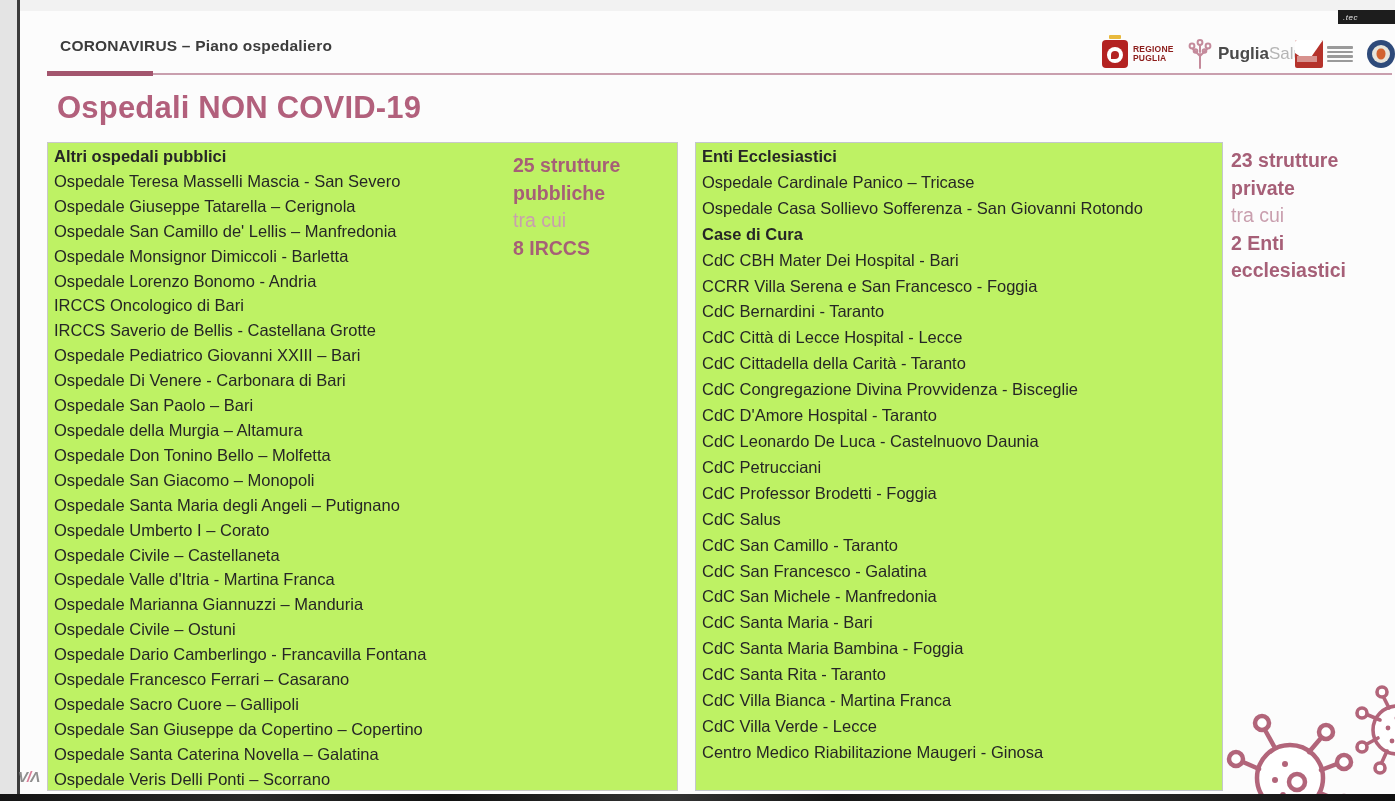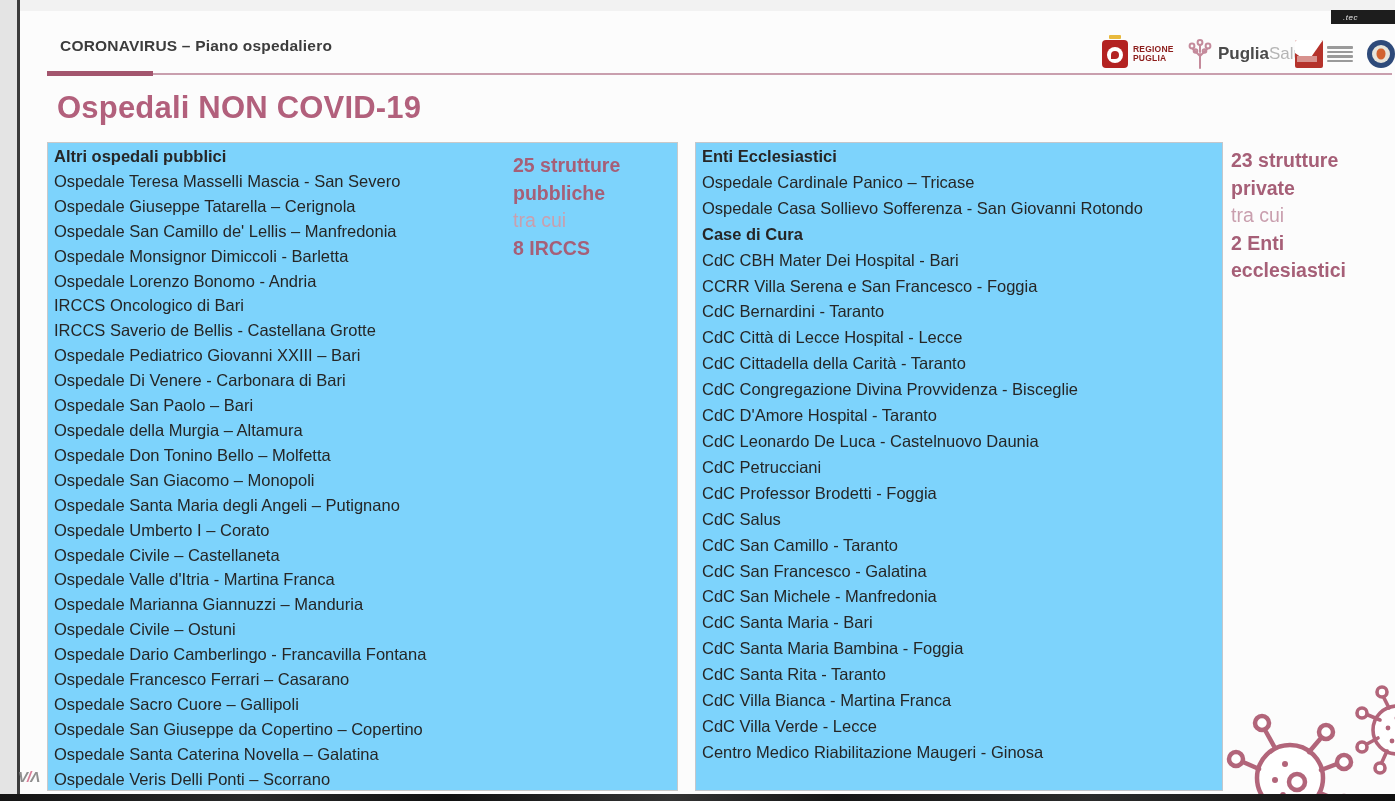--- a/index.html
+++ b/index.html
@@ -17,36 +17,36 @@
   .slide{
     position:absolute;left:20px;top:0;right:0;bottom:7px;
     background:#fcfcfc;overflow:hidden;
   }
   .left-gutter{position:absolute;left:0;top:0;width:17px;height:801px;background:#e4e4e4;}
   .left-dark-line{position:absolute;left:17px;top:0;width:3px;height:794px;background:#3b3b3b;}
   .top-band{position:absolute;left:20px;top:0;right:0;height:11px;background:#f2f2f2;}
   .corner-tag{
     position:absolute;right:0;top:10px;height:14px;min-width:52px;
     background:#1d1d1d;color:#e8e8e8;font-size:8px;font-style:italic;
-    display:flex;align-items:center;justify-content:flex-start;padding-left:12px;
+    display:flex;align-items:center;justify-content:flex-start;padding-left:5px;
     letter-spacing:.5px;
   }
   .header-title{
     position:absolute;left:40px;top:37px;
     font-size:15.5px;font-weight:bold;color:#3c3c3c;letter-spacing:.2px;text-align:right;
   }
   .divider{position:absolute;left:27px;top:71px;right:3px;height:6px;}
   .divider .thick{position:absolute;left:0;top:0;width:106px;height:5px;background:var(--accent-dark);}
   .divider .thin{position:absolute;left:106px;top:1.5px;right:0;height:2px;background:var(--accent-light);}
   .page-title{
     position:absolute;left:37px;top:90px;
     font-size:31px;font-weight:bold;color:var(--accent);letter-spacing:.2px;
   }
   .list-box{
-    position:absolute;top:142px;height:649px;background:#7dd3fc;
+    position:absolute;top:142px;height:649px;background:#bef264;
     border:1px solid #c9c9c9;box-sizing:border-box;
     padding:1px 4px 0 6px;color:var(--ink);
   }
   .box-left{left:27px;width:631px;}
   .box-right{left:675px;width:528px;border-color:#c3c7cc;}
   .box-left .list-line{font-size:16.5px;line-height:24.9px;white-space:nowrap;}
   .box-right .list-line{font-size:16.5px;line-height:25.9px;white-space:nowrap;}
   .list-line.bold{font-weight:bold;}
   .annotation{position:absolute;font-size:19.5px;}
   .annotation .ann-line{line-height:27.5px;color:var(--accent-light);}

